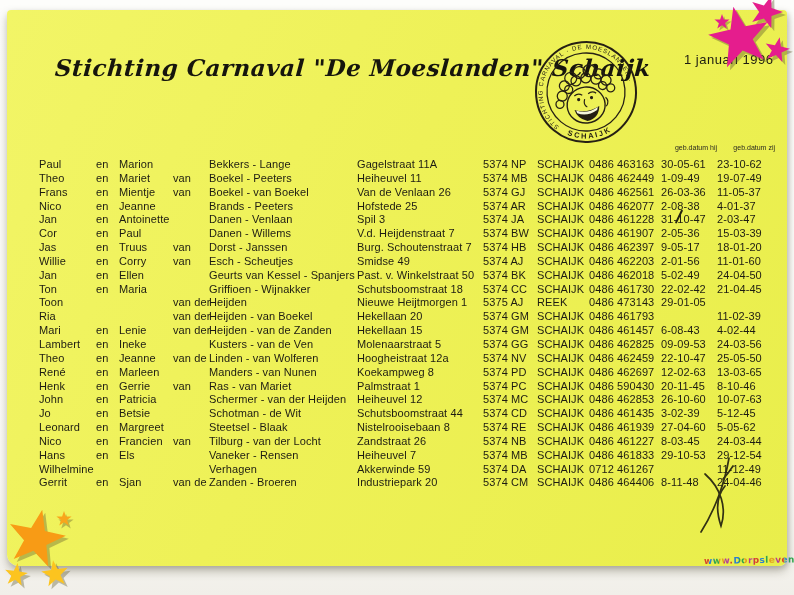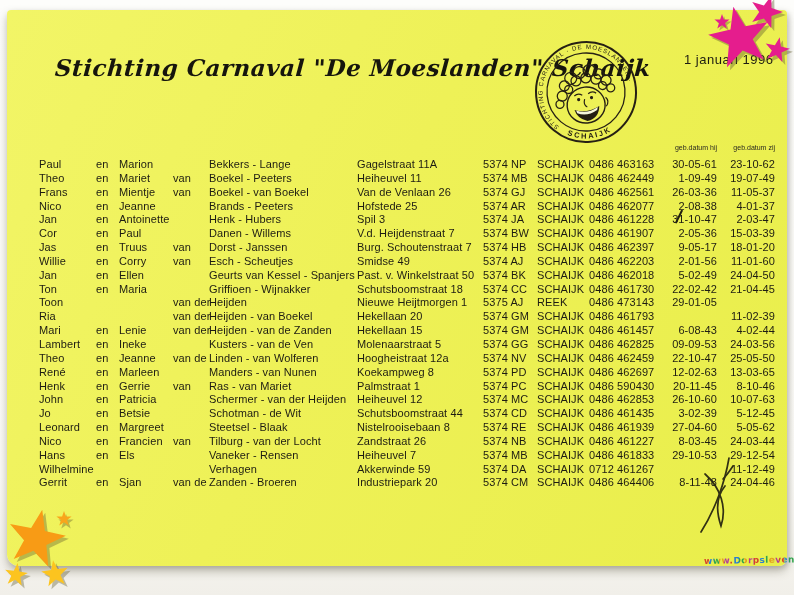--- a/index.html
+++ b/index.html
@@ -30,21 +30,21 @@
     display:grid; grid-template-columns:57px 23px 54px 36px 148px 126px 54px 52px 72px 56px 58px;
   }
   .thead span{ font-size:7px; color:#2a2920; text-align:right; white-space:nowrap;}
   .h-hij{grid-column:10;} .h-zij{grid-column:11;}
   .tbody{ position:absolute; left:32px; top:148px; width:736px; }
   .trow{
     display:grid; grid-template-columns:57px 23px 54px 36px 148px 126px 54px 52px 72px 56px 58px;
     height:13.85px; align-items:baseline;
   }
   .cell{ font-size:11px; color:#1d1c12; white-space:nowrap; letter-spacing:.1px; }
-  .c-hij,.c-zij{ text-align:right; }
+  .c-hij,.c-zij{ text-align:left; }
   .stars-tr{ position:absolute; left:680px; top:0; width:114px; height:96px; }
   .stars-bl{ position:absolute; left:0; top:503px; width:124px; height:92px; }
   .signature{ position:absolute; left:688px; top:442px; width:56px; height:84px; }
   .correction-mark{
     position:absolute; left:671px; top:199px; width:1.8px; height:15px;
     background:#23220f; transform:rotate(26deg); border-radius:1px;
   }
   .watermark{
     position:absolute; left:697px; top:545px; font-family:"DejaVu Sans", sans-serif;
     font-size:9px; font-weight:bold; letter-spacing:.4px; white-space:nowrap;
@@ -164,21 +164,21 @@
           <span class="cell c-city">SCHAIJK</span>
           <span class="cell c-phone">0486 462077</span>
           <span class="cell c-hij">2-08-38</span>
           <span class="cell c-zij">4-01-37</span>
         </div>
         <div class="trow">
           <span class="cell c-name">Jan</span>
           <span class="cell c-en">en</span>
           <span class="cell c-partner">Antoinette</span>
           <span class="cell c-prefix"></span>
-          <span class="cell c-surname">Henk - Hubers</span>
+          <span class="cell c-surname">Danen - Venlaan</span>
           <span class="cell c-street">Spil 3</span>
           <span class="cell c-postcode">5374 JA</span>
           <span class="cell c-city">SCHAIJK</span>
           <span class="cell c-phone">0486 461228</span>
           <span class="cell c-hij">31-10-47</span>
           <span class="cell c-zij">2-03-47</span>
         </div>
         <div class="trow">
           <span class="cell c-name">Cor</span>
           <span class="cell c-en">en</span>

